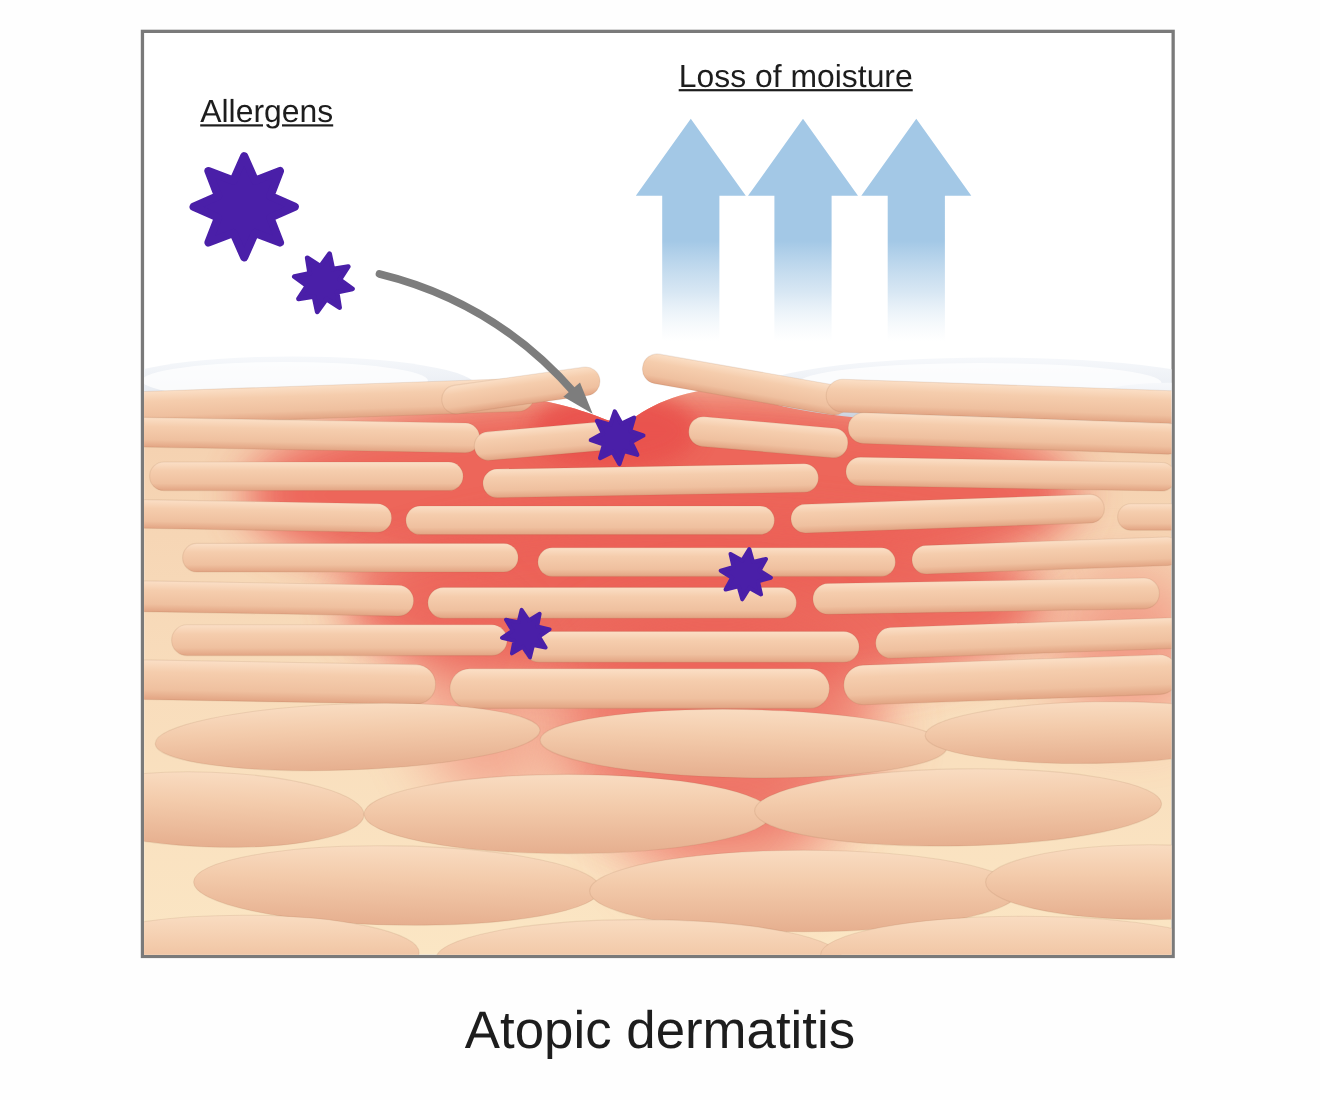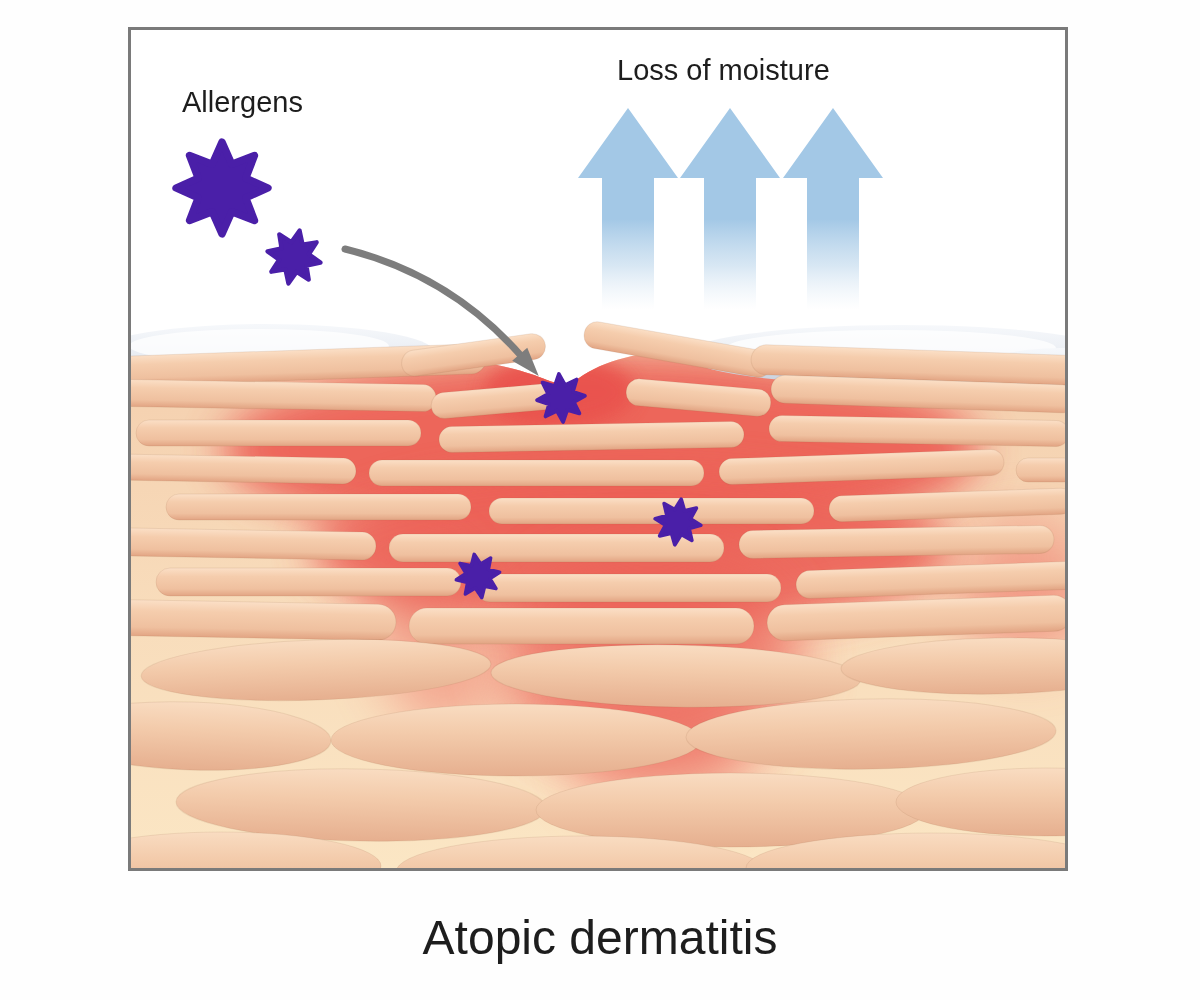--- a/index.html
+++ b/index.html
@@ -1,21 +1,21 @@
 <!DOCTYPE html>
 <html><head>
 <meta charset="utf-8">
 <style>
   html,body{margin:0;padding:0;background:#ffffff;}
   .canvas{position:relative;width:1200px;height:1000px;background:#fefefe;overflow:hidden;
           font-family:"Liberation Sans", sans-serif;}
   .frame{position:absolute;left:128px;top:27px;width:934px;height:838px;
          border:3px solid #7a7a7a;background:#ffffff;}
   .frame svg{position:absolute;left:0;top:0;}
-  .label{position:absolute;color:#1d1d1d;font-size:29px;white-space:nowrap;}
+  .label{position:absolute;color:#1d1d1d;font-size:29px;white-space:nowrap;text-decoration:underline;}
   .label-allergens{left:51px;top:56px;}
   .label-moisture{left:486px;top:24px;}
   .caption{position:absolute;left:0;top:910px;width:100%;text-align:center;
            color:#1d1d1d;font-size:48px;}
 </style>
 </head>
 <body>
 
 <div class="canvas">
   <div class="frame">

